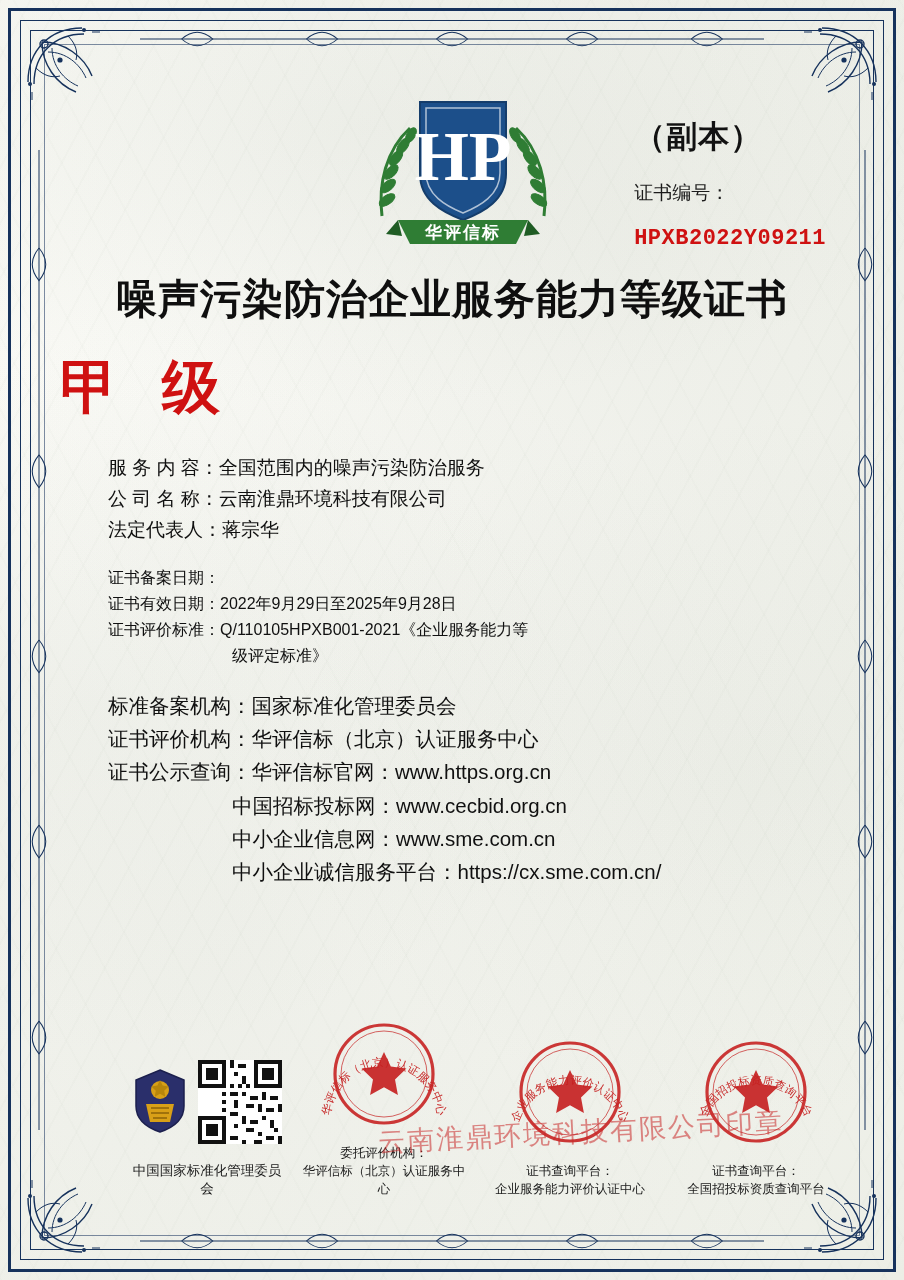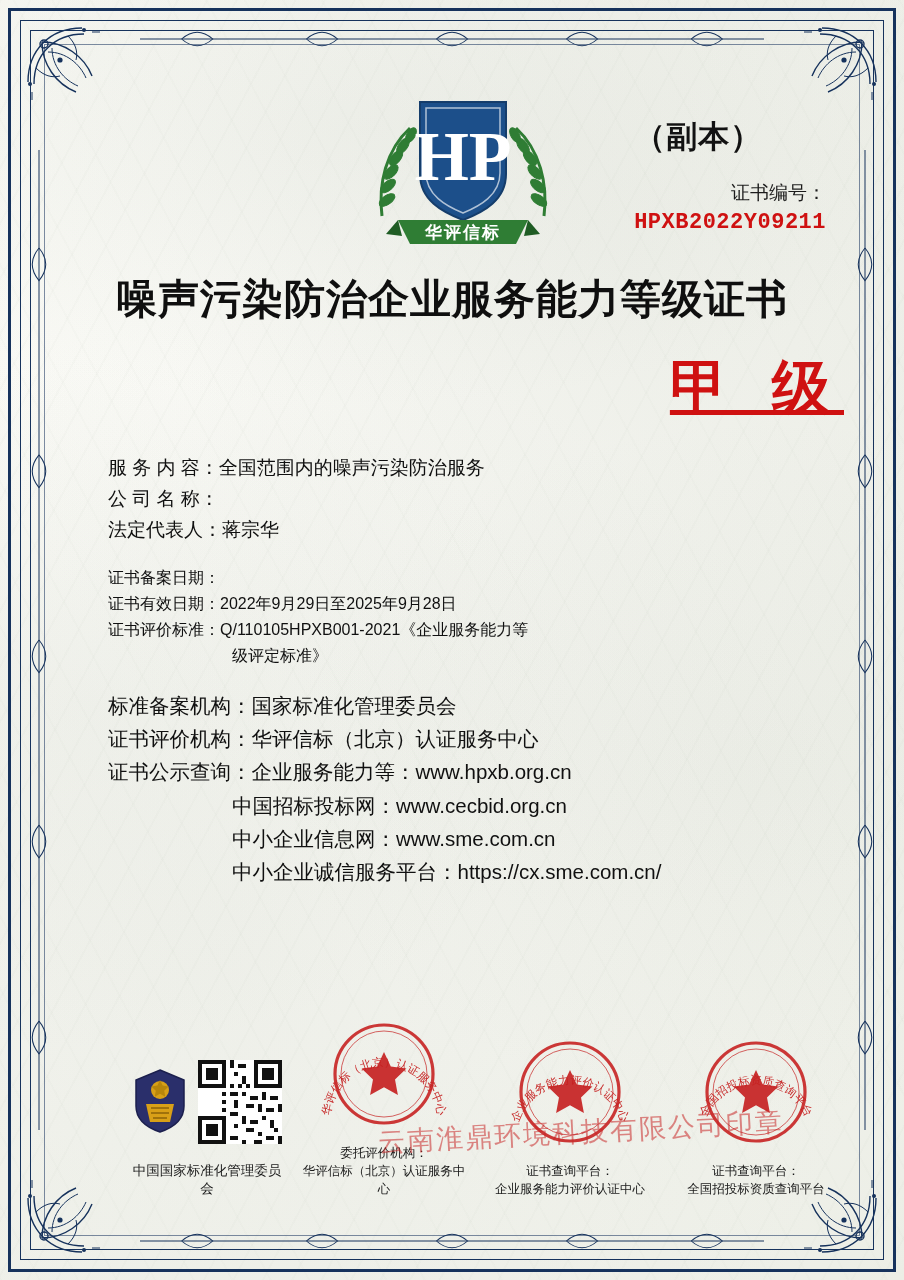--- a/index.html
+++ b/index.html
@@ -84,42 +84,41 @@
   .copy-block {
     position: absolute; right: 18px; top: 56px;
     text-align: left;
   }
   .copy-label {
     font-size: 31px; font-weight: bold; color: #121212;
     letter-spacing: 1px;
     margin-bottom: 22px;
   }
   .cert-no-label {
-    font-size: 19px; color: #1b1b1b; margin-bottom: 4px; text-align: right;
+    font-size: 19px; color: #1b1b1b; margin-bottom: 20px;
   }
   .cert-no-value {
     font-size: 22px; font-weight: bold; color: #cf1111; letter-spacing: 0.5px; font-family: Liberation Mono, monospace;
   }
 
   .main-title {
     text-align: center;
     font-size: 41px;
     font-weight: bold;
     color: #0f0f0f;
     letter-spacing: 1px;
     margin-top: 12px;
   }
   .grade {
-    text-align: right;
+    text-align: left;
     font-size: 58px;
     font-weight: bold;
     color: #cf1111;
     letter-spacing: 14px;
     margin-top: 22px;
-    text-decoration: underline;
   }
 
   .fields {
     margin: 26px 0 0 48px;
     font-size: 19px;
     color: #101010;
     line-height: 1.62;
   }
   .frow { display: flex; align-items: baseline; }
   .flabel { white-space: pre; }
@@ -374,20 +373,21 @@
     <div class="main-title">噪声污染防治企业服务能力等级证书</div>
     <div class="grade">甲 级</div>
 
     <div class="fields">
       <div class="frow">
         <span class="flabel">服 务 内 容：</span>
         <span class="fvalue">全国范围内的噪声污染防治服务</span>
       </div>
       <div class="frow">
         <span class="flabel">公 司 名 称：</span>
+        <span class="fvalue">云南淮鼎环境科技有限公司</span>
       </div>
       <div class="frow">
         <span class="flabel">法定代表人：</span>
         <span class="fvalue">蒋宗华</span>
       </div>
     </div>
 
     <div class="block-gap"></div>
 
     <div class="fields2">
@@ -413,21 +413,21 @@
       <div class="frow">
         <span class="flabel">标准备案机构：</span>
         <span class="fvalue">国家标准化管理委员会</span>
       </div>
       <div class="frow">
         <span class="flabel">证书评价机构：</span>
         <span class="fvalue">华评信标（北京）认证服务中心</span>
       </div>
       <div class="frow">
         <span class="flabel">证书公示查询：</span>
-        <span class="fvalue">企业服务能力等：www.hpxb.org.cn</span>
+        <span class="fvalue">华评信标官网：www.https.org.cn</span>
       </div>
       <div class="frow">
         <span class="fvalue sub">中国招标投标网：www.cecbid.org.cn</span>
       </div>
       <div class="frow">
         <span class="fvalue sub">中小企业信息网：www.sme.com.cn</span>
       </div>
       <div class="frow">
         <span class="fvalue sub">中小企业诚信服务平台：https://cx.sme.com.cn/</span>
       </div>

